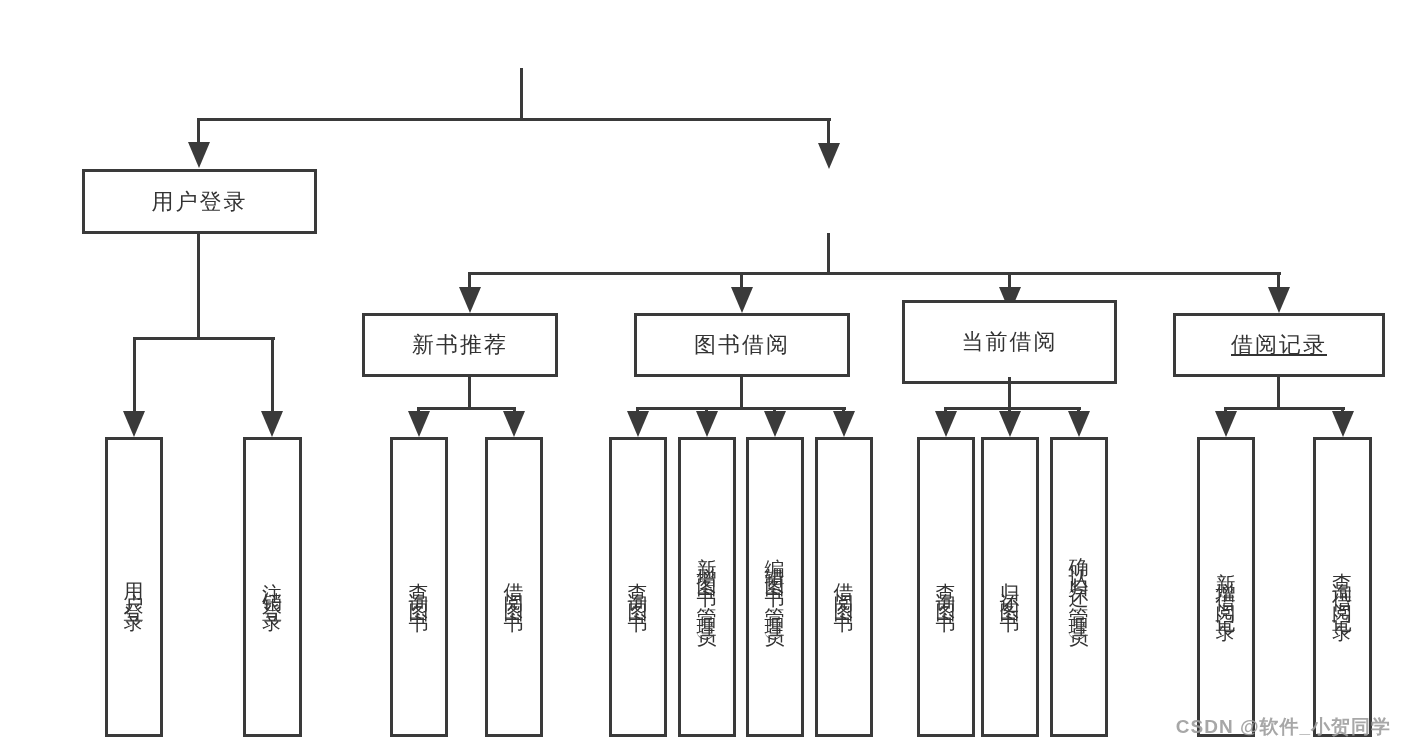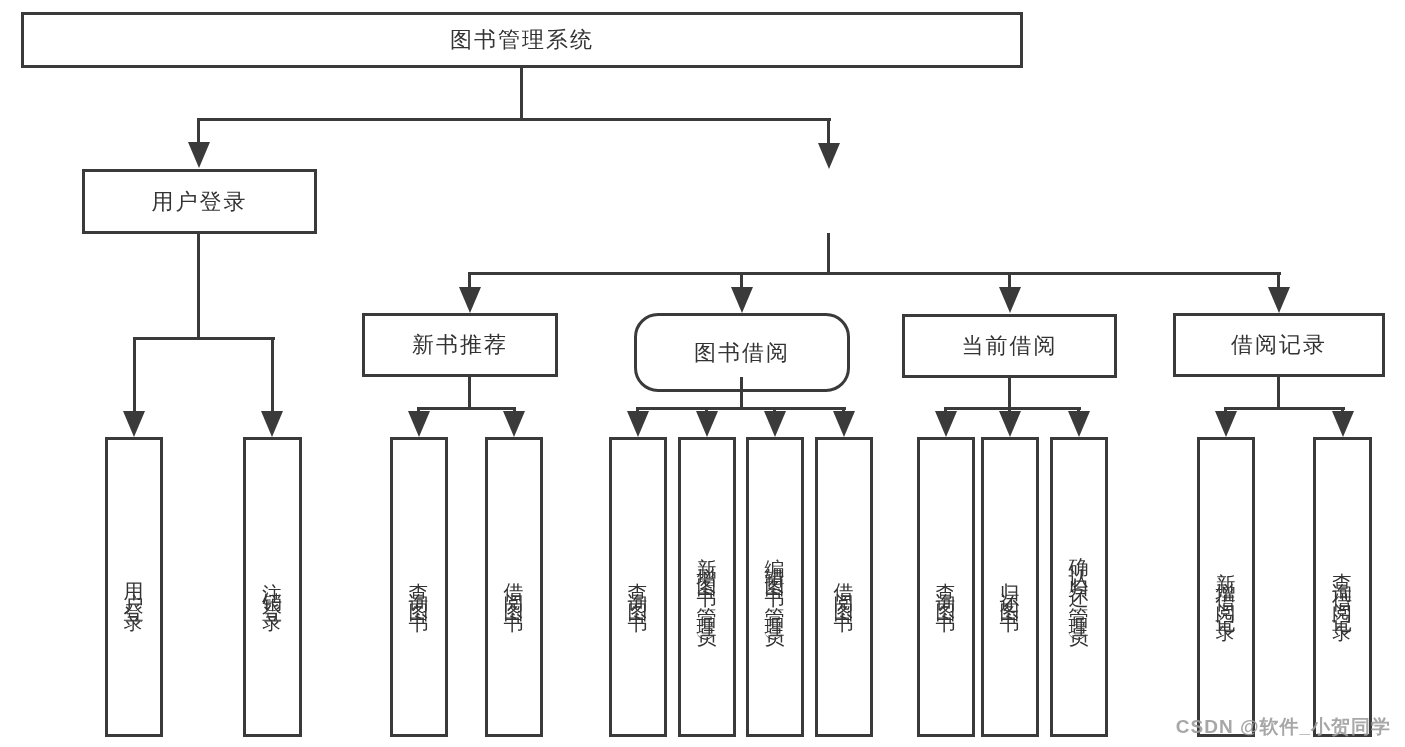--- a/index.html
+++ b/index.html
@@ -34,21 +34,20 @@
   .wm{
     position:absolute;right:14px;bottom:7px;
     color:#9e9e9e;font-size:19px;letter-spacing:1px;z-index:5;opacity:.9;font-weight:bold;
   }
 </style>
 </head>
 <body>
 
 <div class="stage">
 
-  <div class="bx" style="left:21px;top:12px;width:1002px;height:56px;">图书管理系统</div>
 
   <div class="ln" style="left:520px;top:68px;width:3px;height:53px;"></div>
   <div class="ln" style="left:197px;top:118px;width:634px;height:3px;"></div>
   <div class="ln" style="left:197px;top:121px;width:3px;height:22px;"></div>
   <div class="ar" style="left:188px;top:142px;"></div>
   <div class="ln" style="left:827px;top:121px;width:3px;height:23px;"></div>
   <div class="ar" style="left:818px;top:143px;"></div>
 
   <div class="bx" style="left:82px;top:169px;width:235px;height:65px;">用户登录</div>
 
@@ -64,23 +63,23 @@
   <div class="ln" style="left:468px;top:275px;width:3px;height:14px;"></div>
   <div class="ar" style="left:459px;top:287px;"></div>
   <div class="ln" style="left:740px;top:275px;width:3px;height:14px;"></div>
   <div class="ar" style="left:731px;top:287px;"></div>
   <div class="ln" style="left:1008px;top:275px;width:3px;height:14px;"></div>
   <div class="ar" style="left:999px;top:287px;"></div>
   <div class="ln" style="left:1277px;top:275px;width:3px;height:14px;"></div>
   <div class="ar" style="left:1268px;top:287px;"></div>
 
   <div class="bx" style="left:362px;top:313px;width:196px;height:64px;">新书推荐</div>
-  <div class="bx" style="left:634px;top:313px;width:216px;height:79px;border-radius:24px;">图书借阅</div>
-  <div class="bx" style="left:902px;top:314px;width:215px;height:64px;">当前借阅</div>
-  <div class="bx" style="left:1173px;top:313px;width:212px;height:64px;">借阅记录</div>
+  <div class="bx" style="left:634px;top:313px;width:216px;height:64px;">图书借阅</div>
+  <div class="bx" style="left:902px;top:300px;width:215px;height:84px;">当前借阅</div>
+  <div class="bx" style="left:1173px;top:313px;width:212px;height:64px;text-decoration:underline;">借阅记录</div>
 
   <div class="ln" style="left:468px;top:377px;width:3px;height:33px;"></div>
   <div class="ln" style="left:417px;top:407px;width:99px;height:3px;"></div>
   <div class="ln" style="left:417px;top:410px;width:3px;height:6px;"></div>
   <div class="ar" style="left:408px;top:411px;"></div>
   <div class="ln" style="left:513px;top:410px;width:3px;height:6px;"></div>
   <div class="ar" style="left:503px;top:411px;"></div>
 
   <div class="ln" style="left:740px;top:377px;width:3px;height:33px;"></div>
   <div class="ln" style="left:636px;top:407px;width:210px;height:3px;"></div>

